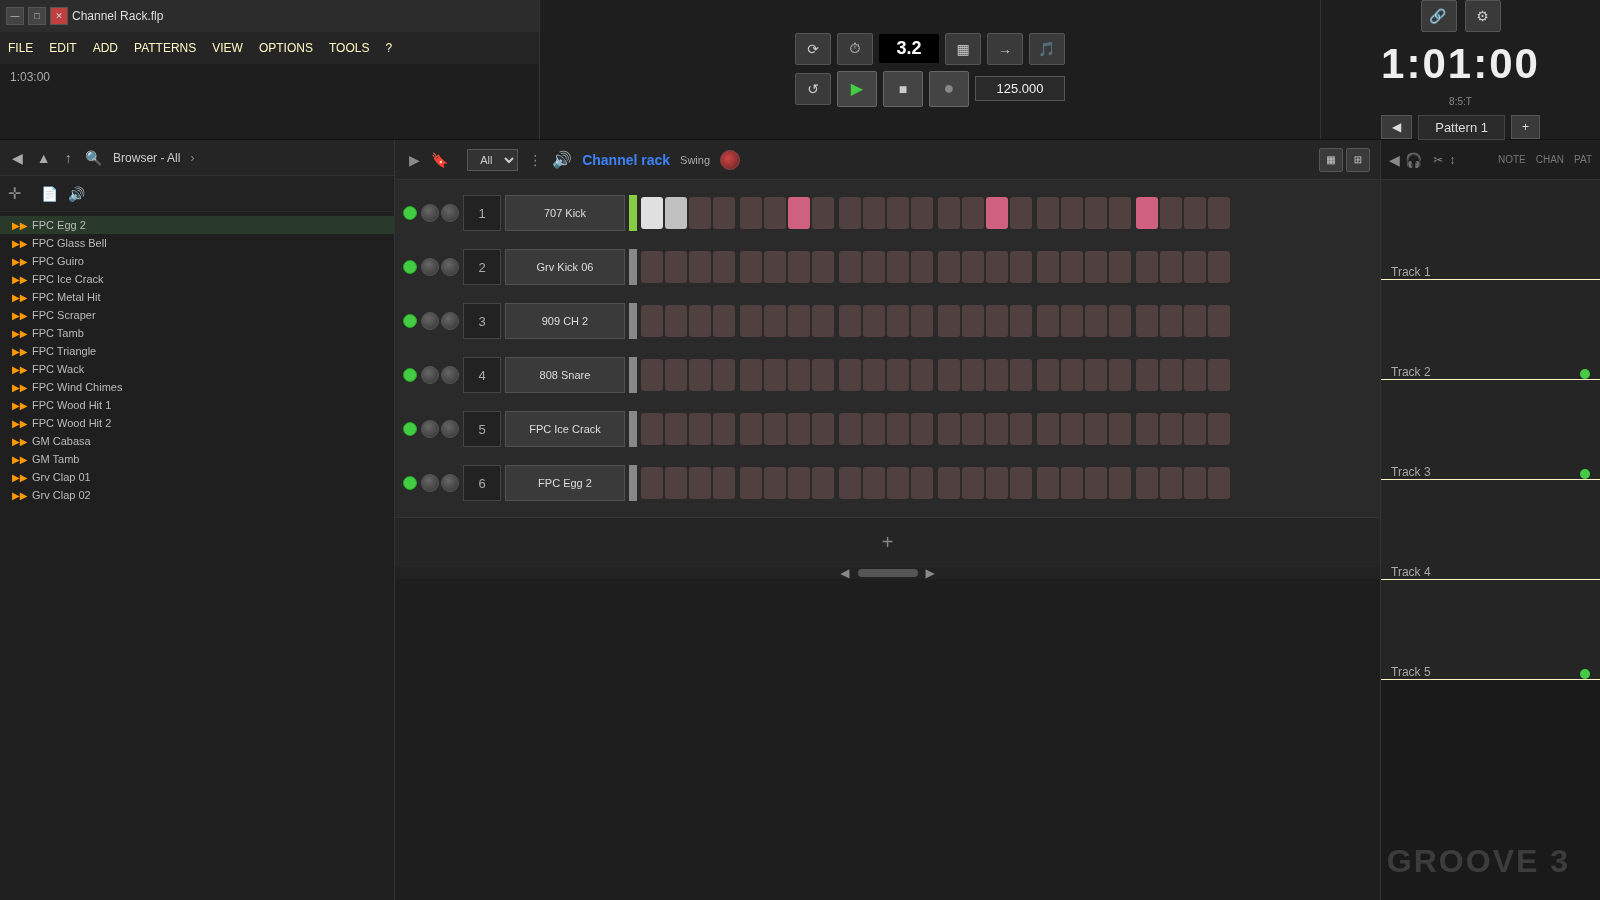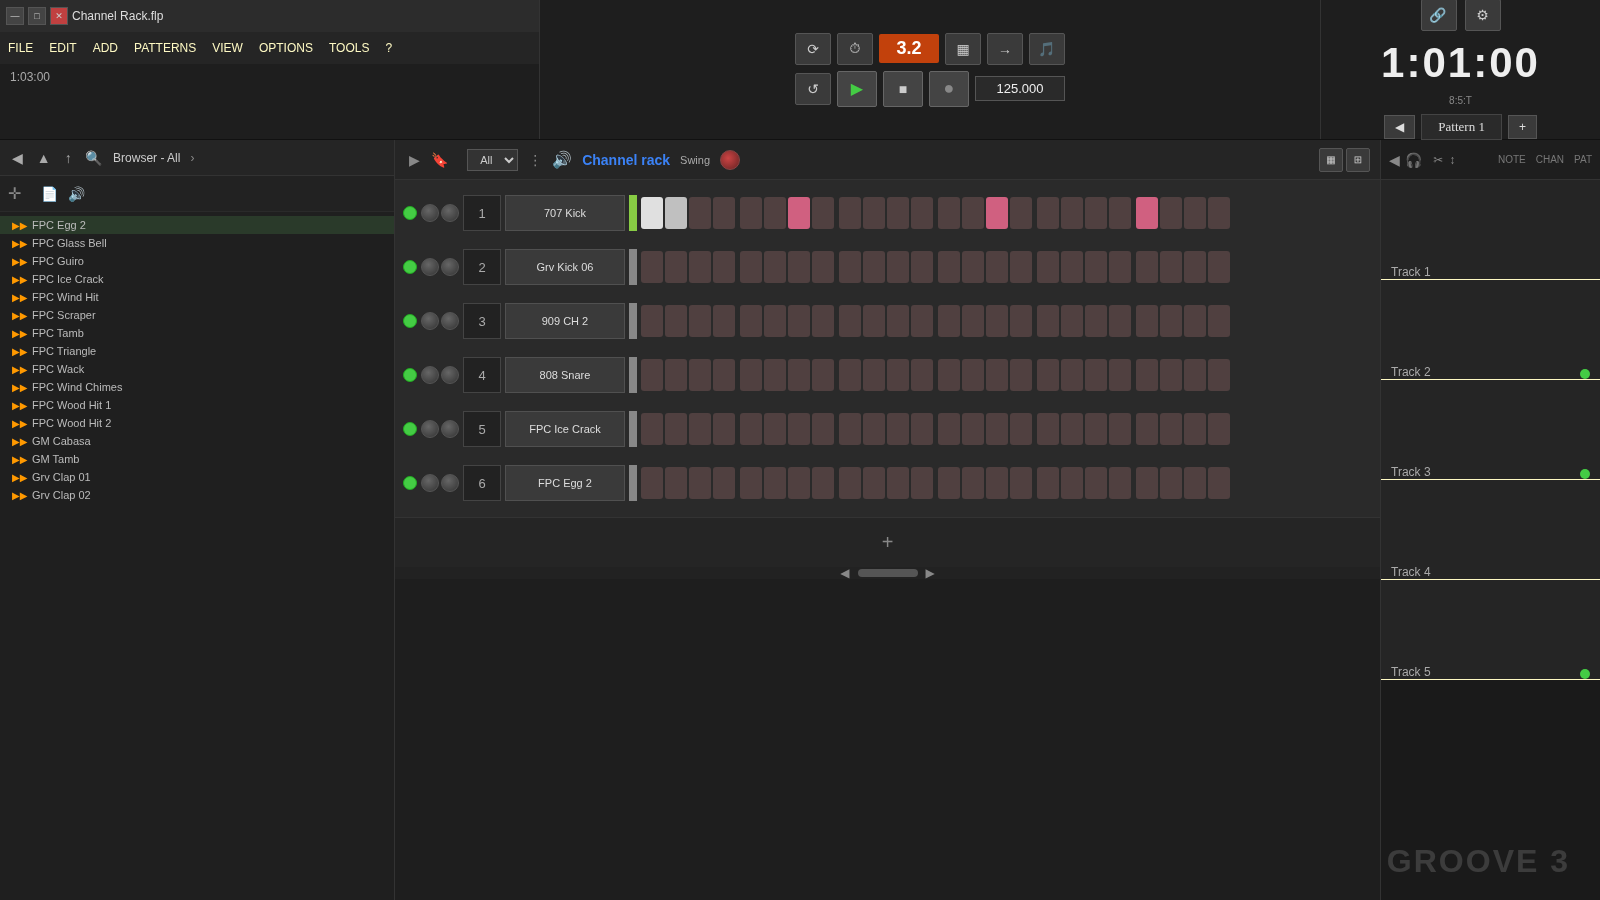--- a/index.html
+++ b/index.html
@@ -106,21 +106,21 @@
       display: flex;
       align-items: center;
       justify-content: center;
       cursor: pointer;
       color: #ccc;
       font-size: 14px;
       border-radius: 2px;
     }
 
     .bpm-display {
-      background: #c2410c;
+      background: #000000;
       color: #fff;
       font-size: 18px;
       font-weight: bold;
       padding: 4px 10px;
       border-radius: 2px;
       min-width: 60px;
       text-align: center;
     }
 
     .transport-bottom {
@@ -214,21 +214,20 @@
       font-size: 12px;
       cursor: pointer;
     }
 
     .pattern-label {
       background: #2a2a2a;
       border: 1px solid #444;
       color: #ddd;
       padding: 4px 16px;
       font-size: 13px;
-      font-family: Liberation Serif, serif;
     }
 
     
     .main-content {
       display: flex;
       height: 760px;
     }
 
     
     .sidebar {
@@ -649,21 +648,21 @@
       <div class="browser-item">
         <span class="browser-item-icon">▶▶</span>
         <span class="browser-item-name">FPC Guiro</span>
       </div>
       <div class="browser-item">
         <span class="browser-item-icon">▶▶</span>
         <span class="browser-item-name">FPC Ice Crack</span>
       </div>
       <div class="browser-item">
         <span class="browser-item-icon">▶▶</span>
-        <span class="browser-item-name">FPC Wind Hit</span>
+        <span class="browser-item-name">FPC Metal Hit</span>
       </div>
       <div class="browser-item">
         <span class="browser-item-icon">▶▶</span>
         <span class="browser-item-name">FPC Scraper</span>
       </div>
       <div class="browser-item">
         <span class="browser-item-icon">▶▶</span>
         <span class="browser-item-name">FPC Tamb</span>
       </div>
       <div class="browser-item">

